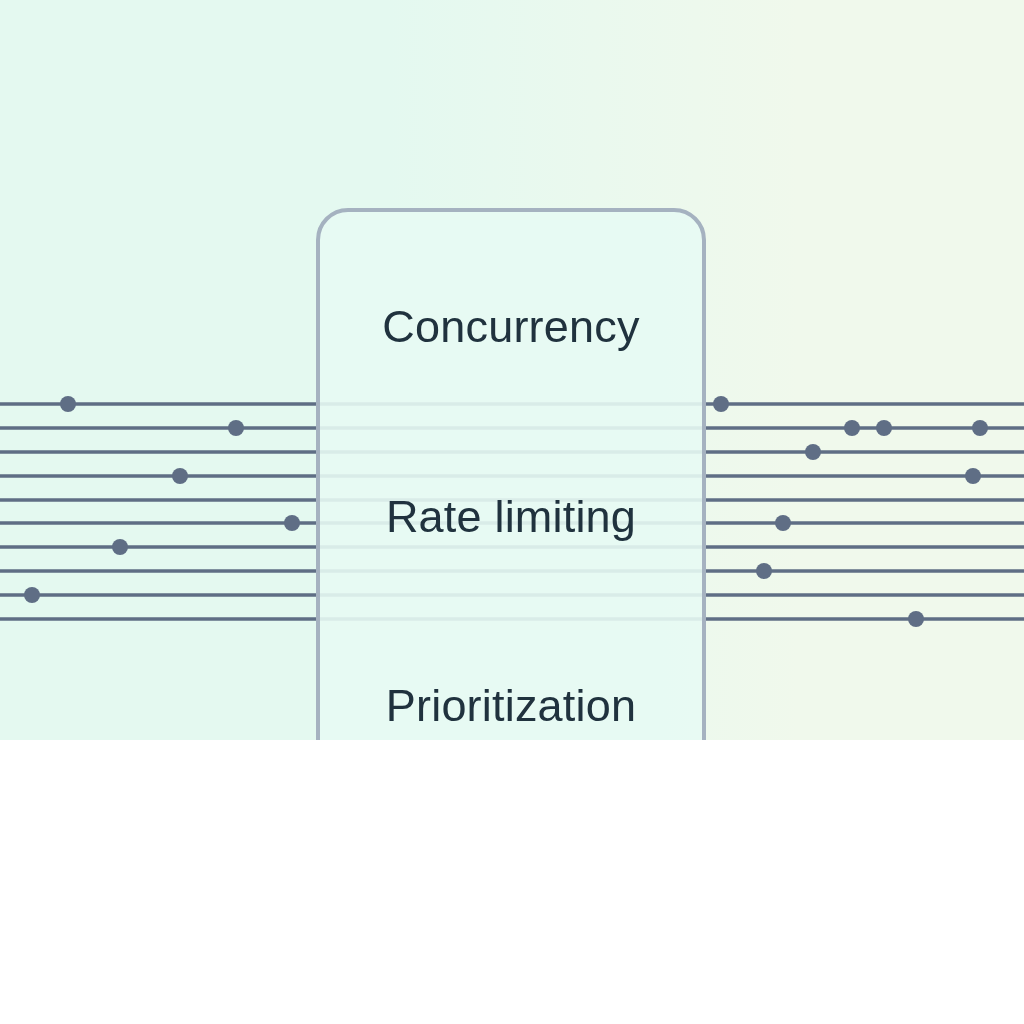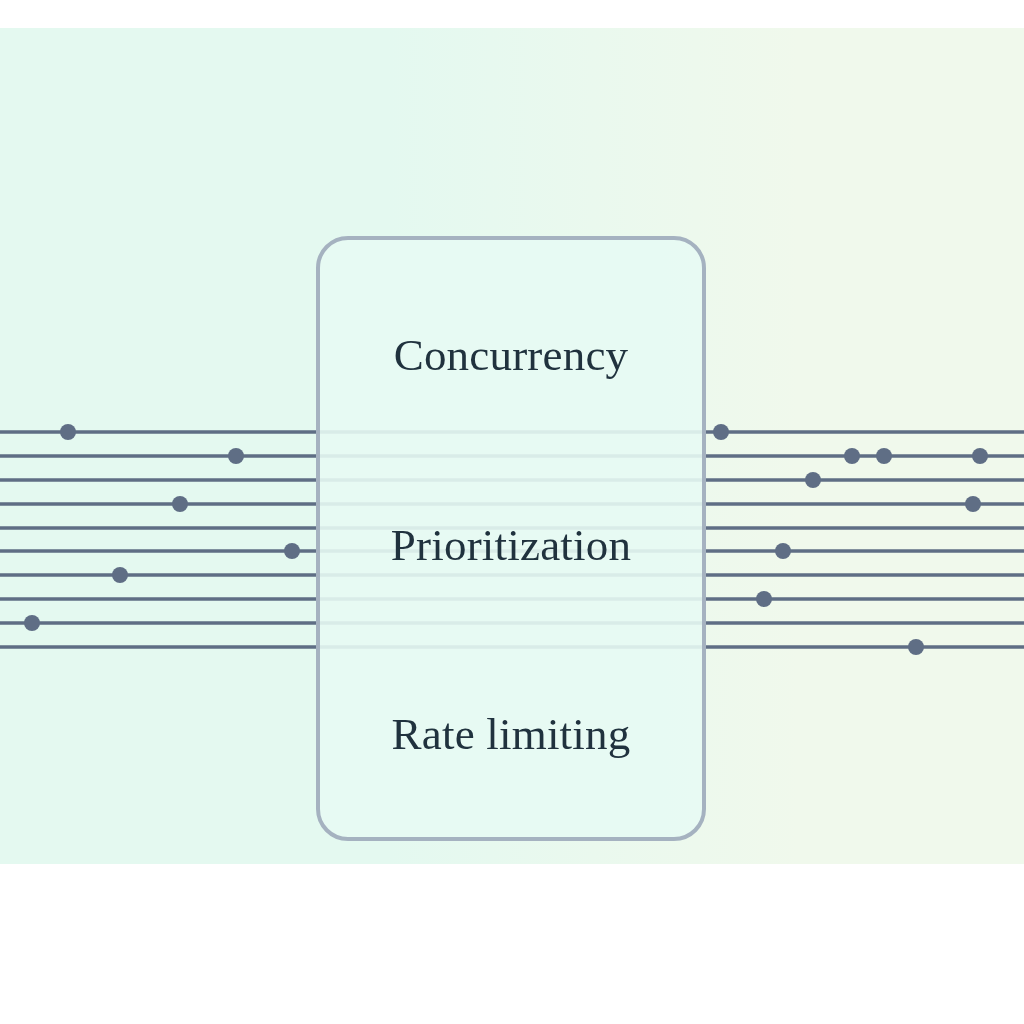--- a/index.html
+++ b/index.html
@@ -2,29 +2,28 @@
 <html><head>
 <meta charset="utf-8">
 <style>
   html, body {
     margin: 0;
     padding: 0;
   }
   .stage {
     position: relative;
     width: 1024px;
-    height: 836px;
+    height: 740px;
     overflow: hidden;
     background: linear-gradient(90deg,
       var(--bg-left) 0%,
       var(--bg-left) 38%,
       var(--bg-right) 78%,
       var(--bg-right) 100%);
-    font-family: Liberation Serif, serif;
-    margin-top: 28px;
+    font-family: Liberation Sans, sans-serif;
   }
   .lines-svg {
     position: absolute;
     left: 0;
     top: 0;
     width: 1024px;
     height: 1024px;
     display: block;
   }
   .card {
@@ -84,17 +83,17 @@
         <circle cx="764" cy="571" r="8" fill="#5f6e85"></circle>
         <line x1="0" x2="1024" y1="595" y2="595" stroke="#5f6e85" stroke-width="3.4"></line>
         <circle cx="32" cy="595" r="8" fill="#5f6e85"></circle>
         <line x1="0" x2="1024" y1="619" y2="619" stroke="#5f6e85" stroke-width="3.4"></line>
         <circle cx="916" cy="619" r="8" fill="#5f6e85"></circle>
       </g>
   </svg>
 
   <div class="card">
     <div class="card-item">Concurrency</div>
+    <div class="card-item">Rate limiting</div>
     <div class="card-item">Prioritization</div>
-    <div class="card-item">Rate limiting</div>
   </div>
 
 </div>
 
 </body></html>

